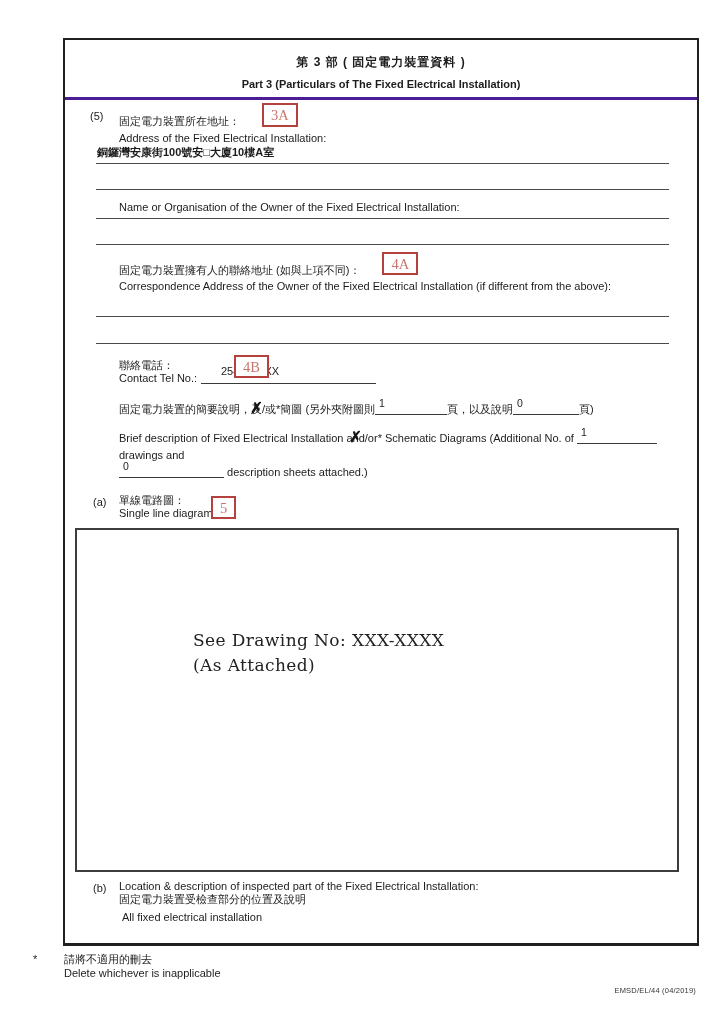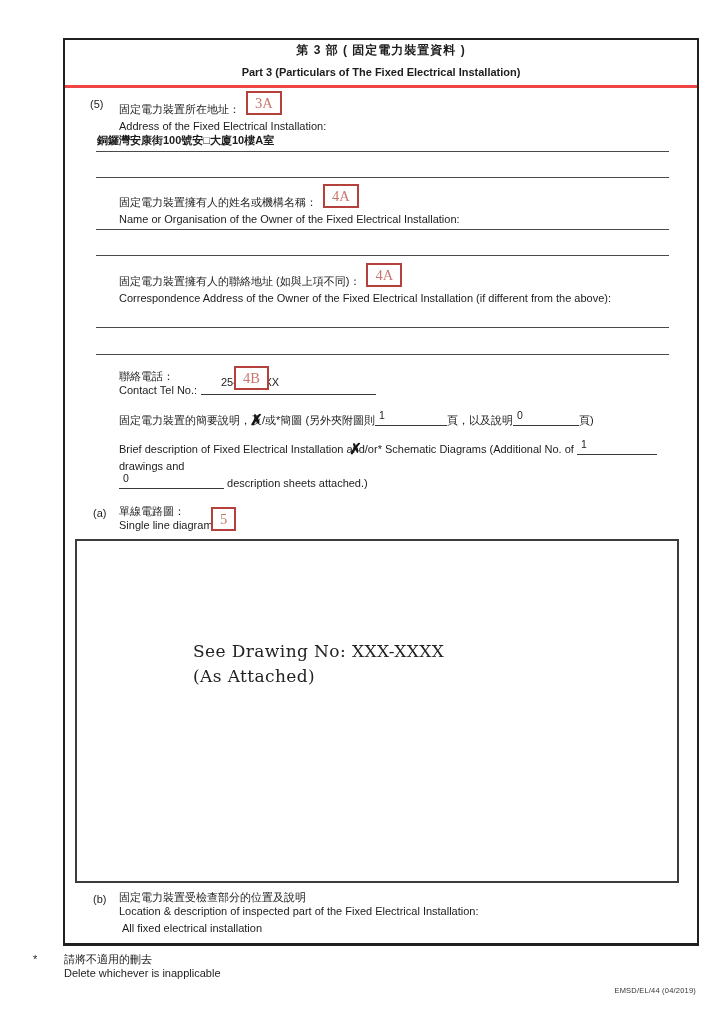--- a/index.html
+++ b/index.html
@@ -5,37 +5,37 @@
   * { margin:0; padding:0; box-sizing:border-box; }
   html,body { background:#ffffff; }
   .page {
     position:relative; width:724px; height:1024px; background:#fff;
     font-family:"Liberation Sans", sans-serif; color:#1c1c1c; overflow:hidden;
   }
   .main-box {
     position:absolute; left:63px; top:38px; width:636px; height:908px;
     border:2px solid #202020; border-bottom-width:3px; background:#fff; overflow:hidden;
   }
-  .header-band { border-bottom:3px solid #ef4444; text-align:center; padding:3px 0 6px; }
+  .header-band { border-bottom:3px solid #4c1d95; text-align:center; padding:15px 0 6px; }
   .title-zh { font-size:12px; font-weight:bold; letter-spacing:1px; line-height:15px; }
   .title-en { font-size:11px; font-weight:bold; line-height:14px; margin-top:7px; }
   .content { padding:8px 28px 0 25px; font-size:11px; }
   .lbl { font-size:11px; line-height:13.5px; }
   .row { display:flex; }
   .num { width:29px; flex:none; font-size:11px; line-height:14px; padding-top:1px; }
   .ibody { flex:1; min-width:0; }
   .cjk-value { font-weight:600; font-size:11px; line-height:15px; }
   .en-value { font-size:11px; line-height:14px; margin-top:3px; }
   .fline { border-bottom:1px solid #4a4a4a; height:0; }
   .outdent { margin-left:-23px; }
   .gap25 { margin-top:25px; }
   .tag {
     display:inline-block; border:2px solid #b5413c; color:#c9766e; background:#fff;
     font-family:"Liberation Serif", serif; font-size:14.5px; line-height:1;
-    padding:3px 7px 2px; position:relative; top:-5px; margin-left:6px; vertical-align:baseline;
+    padding:3px 7px 2px; position:relative; top:-5px; margin-left:22px; vertical-align:baseline;
   }
   .blank {
     display:inline-block; position:relative; border-bottom:1px solid #3a3a3a;
     height:10px; vertical-align:baseline; top:2px;
   }
   .blank .val { position:absolute; left:4px; bottom:5px; font-size:10.5px; line-height:1; white-space:nowrap; }
   .w72{width:72px}.w66{width:66px}.w80{width:80px}.w105{width:105px}.w175{width:175px}
   .struck { position:relative; display:inline-block; }
   .struck .xover {
     position:absolute; left:50%; top:46%; transform:translate(-50%,-52%);
@@ -84,23 +84,20 @@
             <div class="lbl">
               <span>固定電力裝置所在地址：</span><span class="tag">3A</span>
             </div>
             <div class="lbl">Address of the Fixed Electrical Installation:</div>
             <div class="cjk-value outdent" style="margin-left:-22px;">銅鑼灣安康街100號安□大廈10樓A室</div>
             <div class="fline outdent" style="margin-top:3px;"></div>
             <div class="fline outdent gap25"></div>
           </div>
 
           <div style="margin-top:11px;">
-            <div class="lbl">
-              <span>固定電力裝置擁有人的姓名或機構名稱：</span><span class="tag">4A</span>
-            </div>
             <div class="lbl">Name or Organisation of the Owner of the Fixed Electrical Installation:</div>
             <div class="fline outdent" style="margin-top:3px;"></div>
             <div class="fline outdent gap25"></div>
           </div>
 
           <div style="margin-top:12px;">
             <div class="lbl">
               <span>固定電力裝置擁有人的聯絡地址 (如與上項不同)：</span><span class="tag">4A</span>
             </div>
             <div class="lbl">Correspondence Address of the Owner of the Fixed Electrical Installation (if different from the above):</div>
@@ -146,22 +143,22 @@
       <div class="diagram-box">
         <div class="diagram-note">
           <div>See Drawing No: XXX-XXXX</div>
           <div>(As Attached)</div>
         </div>
       </div>
 
       <div class="row subb">
         <div class="num" style="padding-left:3px;">(b)</div>
         <div class="ibody">
+          <div class="lbl">Location &amp; description of inspected part of the Fixed Electrical Installation:</div>
           <div class="lbl">固定電力裝置受檢查部分的位置及說明</div>
-          <div class="lbl">Location &amp; description of inspected part of the Fixed Electrical Installation:</div>
           <div class="en-value" style="padding-left:3px;">All fixed electrical installation</div>
 
         </div>
       </div>
 
     </div>
   </div>
 
   <div class="footnote">
     <div class="star">*</div>

